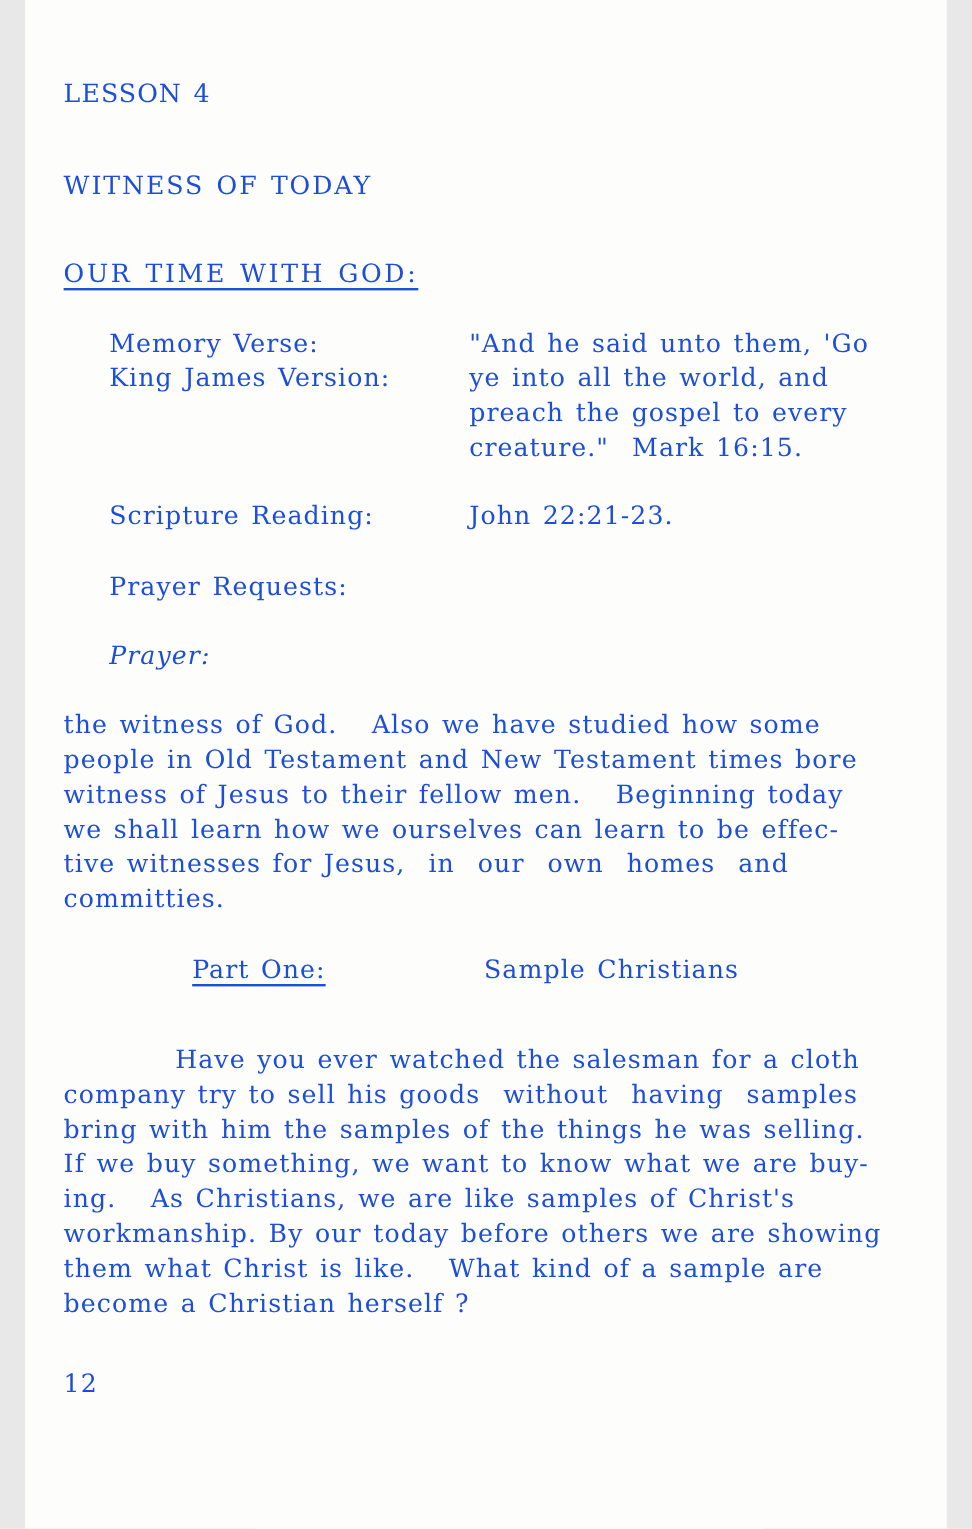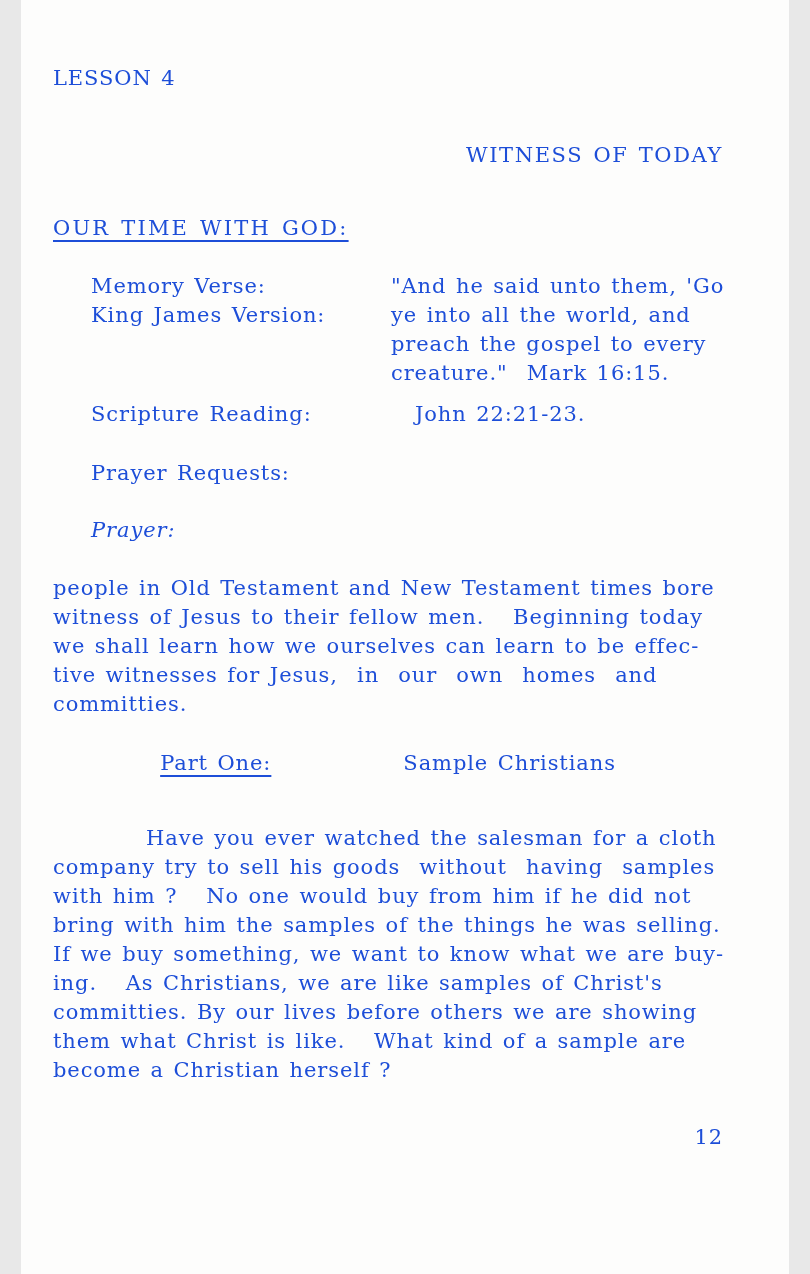--- a/index.html
+++ b/index.html
@@ -30,59 +30,59 @@
   .u {
     text-decoration: underline;
     text-decoration-thickness: 2px;
     text-underline-offset: 5px;
   }
   .lesson-label {
     margin-top: 0;
   }
   .page-title {
     margin-top: 48px;
-    text-align: right;
+    text-align: left;
     letter-spacing: 1.6px;
   }
   .section-heading {
     margin-top: 44px;
     letter-spacing: 2.2px;
   }
   .row {
     display: flex;
     padding-left: 38px;
   }
   .row .col-labels {
     width: 300px;
     flex: 0 0 300px;
   }
   .row .col-text {
     flex: 1;
   }
   .mv-row { margin-top: 29px; }
-  .sr-row { margin-top: 12px; gap: 24px; }
+  .sr-row { margin-top: 28px; }
   .prayer-requests { margin-top: 30px; padding-left: 38px; }
   .prayer { margin-top: 28px; padding-left: 38px; font-style: italic; }
   .leader-paragraph { margin-top: 29px; }
   .gap-leader {
     display: inline-block;
     width: 86px;
   }
   .part-one-row { margin-top: 30px; text-align: center; }
   .gap-part {
     display: inline-block;
     width: 132px;
   }
   .body-paragraph { margin-top: 46px; }
   .indent-first {
     padding-left: 93px;
   }
   .page-number {
     margin-top: 38px;
-    text-align: right;
+    text-align: left;
   }
 </style>
 </head>
 <body>
 
 <div class="page">
 
   <div class="line lesson-label">LESSON 4</div>
 
   <div class="line page-title">WITNESS OF TODAY</div>
@@ -110,39 +110,39 @@
       <div class="line">John 22:21-23.</div>
     </div>
   </div>
 
   <div class="line prayer-requests">Prayer Requests:</div>
 
   <div class="line prayer">Prayer:</div>
 
   <div class="leader-paragraph">
     <div>
+        <div class="line">the witness of God.   Also we have studied how some</div>
         <div class="line">people in Old Testament and New Testament times bore</div>
         <div class="line">witness of Jesus to their fellow men.   Beginning today</div>
         <div class="line">we shall learn how we ourselves can learn to be effec-</div>
         <div class="line">tive witnesses for Jesus,  in  our  own  homes  and</div>
         <div class="line">committies.</div>
       </div>
   </div>
 
   <div class="line part-one-row"><span class="u">Part One:</span><span class="gap-part"></span><span>Sample Christians</span></div>
 
   <div class="body-paragraph">
     <div class="line indent-first">Have you ever watched the salesman for a cloth</div>
     <div>
         <div class="line">company try to sell his goods  without  having  samples</div>
-        <div class="line">with him ?   No one would buy from him if he did not</div>
         <div class="line">bring with him the samples of the things he was selling.</div>
         <div class="line">If we buy something, we want to know what we are buy-</div>
         <div class="line">ing.   As Christians, we are like samples of Christ's</div>
-        <div class="line">committies. By our lives before others we are showing</div>
+        <div class="line">workmanship. By our today before others we are showing</div>
         <div class="line">them what Christ is like.   What kind of a sample are</div>
         <div class="line">become a Christian herself ?</div>
       </div>
   </div>
 
   <div class="line page-number">12</div>
 
 </div>
 
 </body></html>

